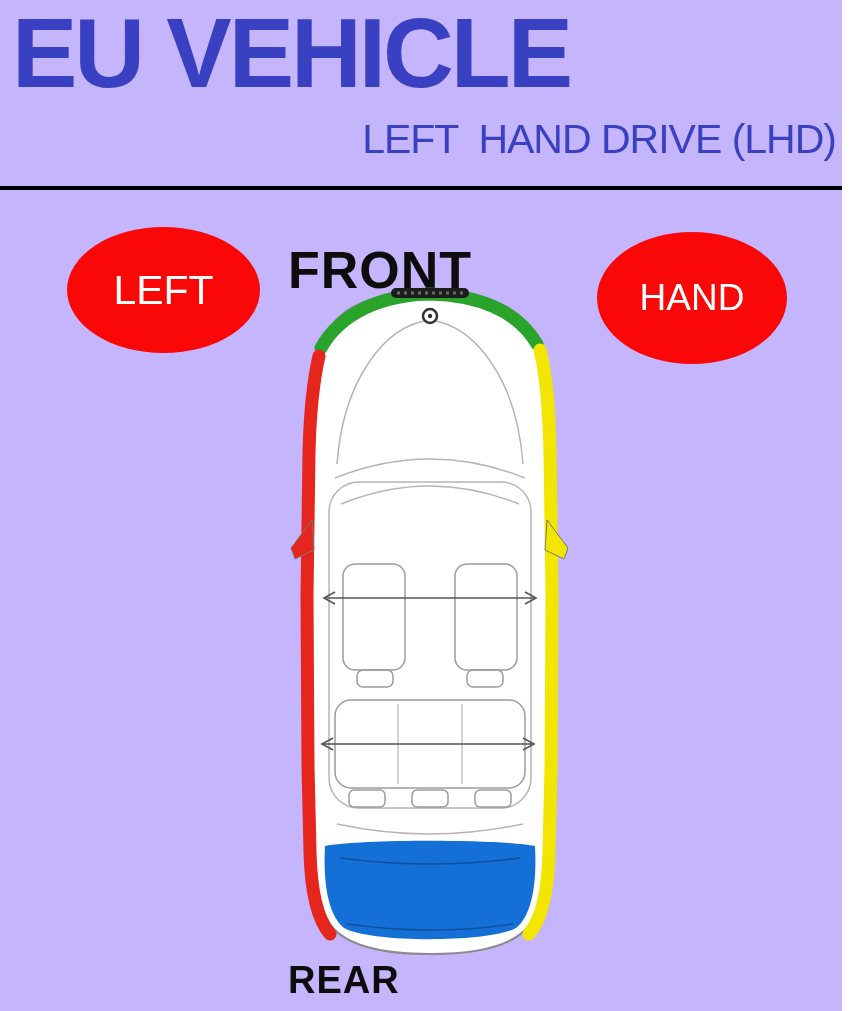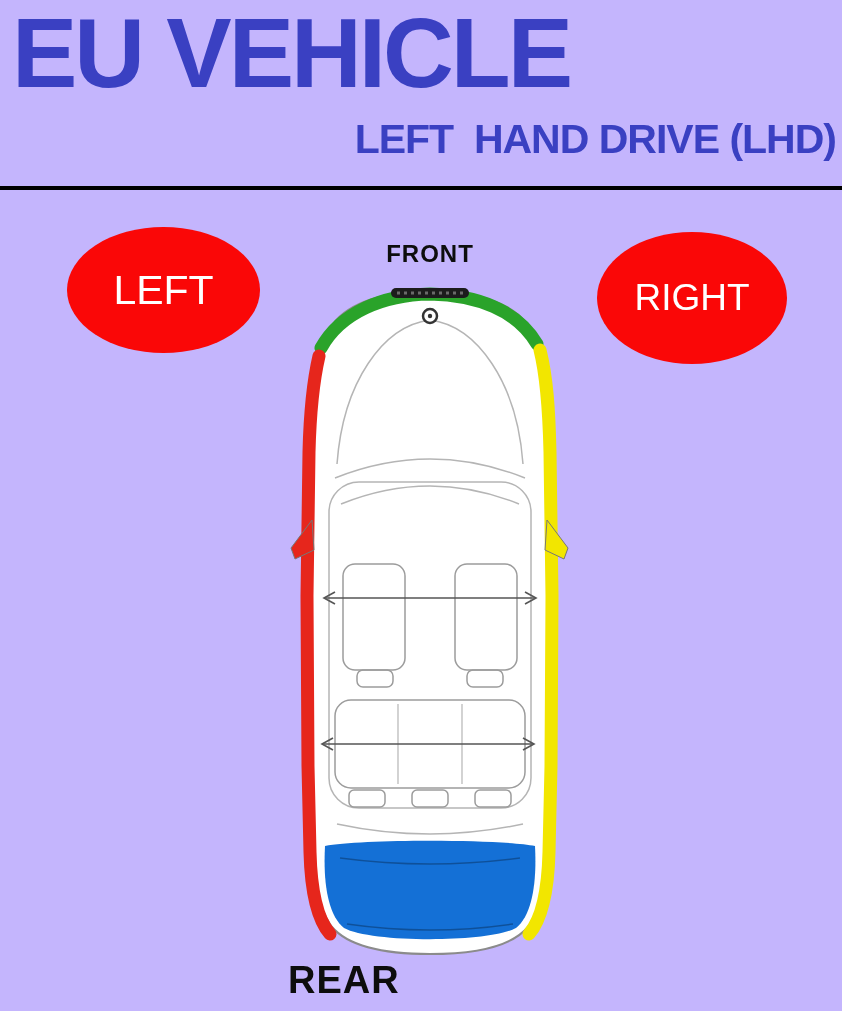--- a/index.html
+++ b/index.html
@@ -7,29 +7,29 @@
   body { font-family:"Liberation Sans", sans-serif; }
   .page { position:relative; width:842px; height:1011px; background:#c4b5fd; overflow:hidden; }
 
   .title {
     position:absolute; left:12px; top:4px;
     font-size:98px; line-height:1.0; font-weight:bold;
     color:#3a40c2; letter-spacing:-3px; white-space:pre;
   }
   .subtitle {
     position:absolute; right:6px; top:116px;
-    font-size:41px; font-weight:bold; color:#3a40c2;
+    font-size:41px; font-weight:normal; color:#3a40c2;
     letter-spacing:-1px; white-space:pre;
   }
   .divider {
     position:absolute; left:0; top:186px; width:853px; height:4px; background:#000;
   }
 
   .label { position:absolute; font-weight:bold; color:#0d0d0d; }
-  .label.front { left:288px; top:240px; width:284px; text-align:center; font-size:24px; letter-spacing:1px; }
+  .label.front { left:288px; top:240px; width:284px; text-align:left; font-size:52px; letter-spacing:1px; }
   .label.driver { left:112px; top:644px; font-size:34px; letter-spacing:1px; }
   .label.passenger { left:600px; top:644px; font-size:34px; letter-spacing:1px; }
   .label.rear { left:288px; top:959px; width:284px; text-align:left; font-size:38px; letter-spacing:1px; }
 
   .oval {
     position:absolute; background:#fa0707; border-radius:50%;
     display:flex; align-items:center; justify-content:center;
     color:#ffffff; font-weight:400;
   }
   .oval.left  { left:67px;  top:227px; width:193px; height:126px; font-size:41px; }
@@ -46,21 +46,21 @@
   <div class="subtitle">LEFT  HAND DRIVE (LHD)</div>
   <div class="divider"></div>
 
   <div class="label front">FRONT</div>
   <div class="label rear">REAR</div>
 
   <div class="oval left">
     <span>LEFT</span>
   </div>
   <div class="oval right">
-    <span>RIGHT</span>
+    <span>HAND</span>
   </div>
 
   <div class="car">
     <svg viewBox="0 0 290 672" width="290" height="672">
 
       <path d="M145,4 C102,5 64,16 48,38 C34,57 27,88 25,135 L22,300 L24,520 C25,580 31,620 47,641 C64,661 103,668 145,668 C187,668 226,661 243,641 C259,620 265,580 266,520 L268,300 L265,135 C263,88 256,57 242,38 C226,16 188,5 145,4 Z" fill="#ffffff" stroke="#8b8b8b" stroke-width="2"></path>
 
       <path d="M52,178 C58,96 98,40 145,34 C192,40 232,96 238,178" stroke="#b5b5b5" stroke-width="1.5" fill="none"></path>
       <path d="M50,192 Q145,154 240,192" stroke="#b5b5b5" stroke-width="1.5" fill="none"></path>
       <path d="M56,218 Q145,182 234,218" stroke="#b5b5b5" stroke-width="1.5" fill="none"></path>

